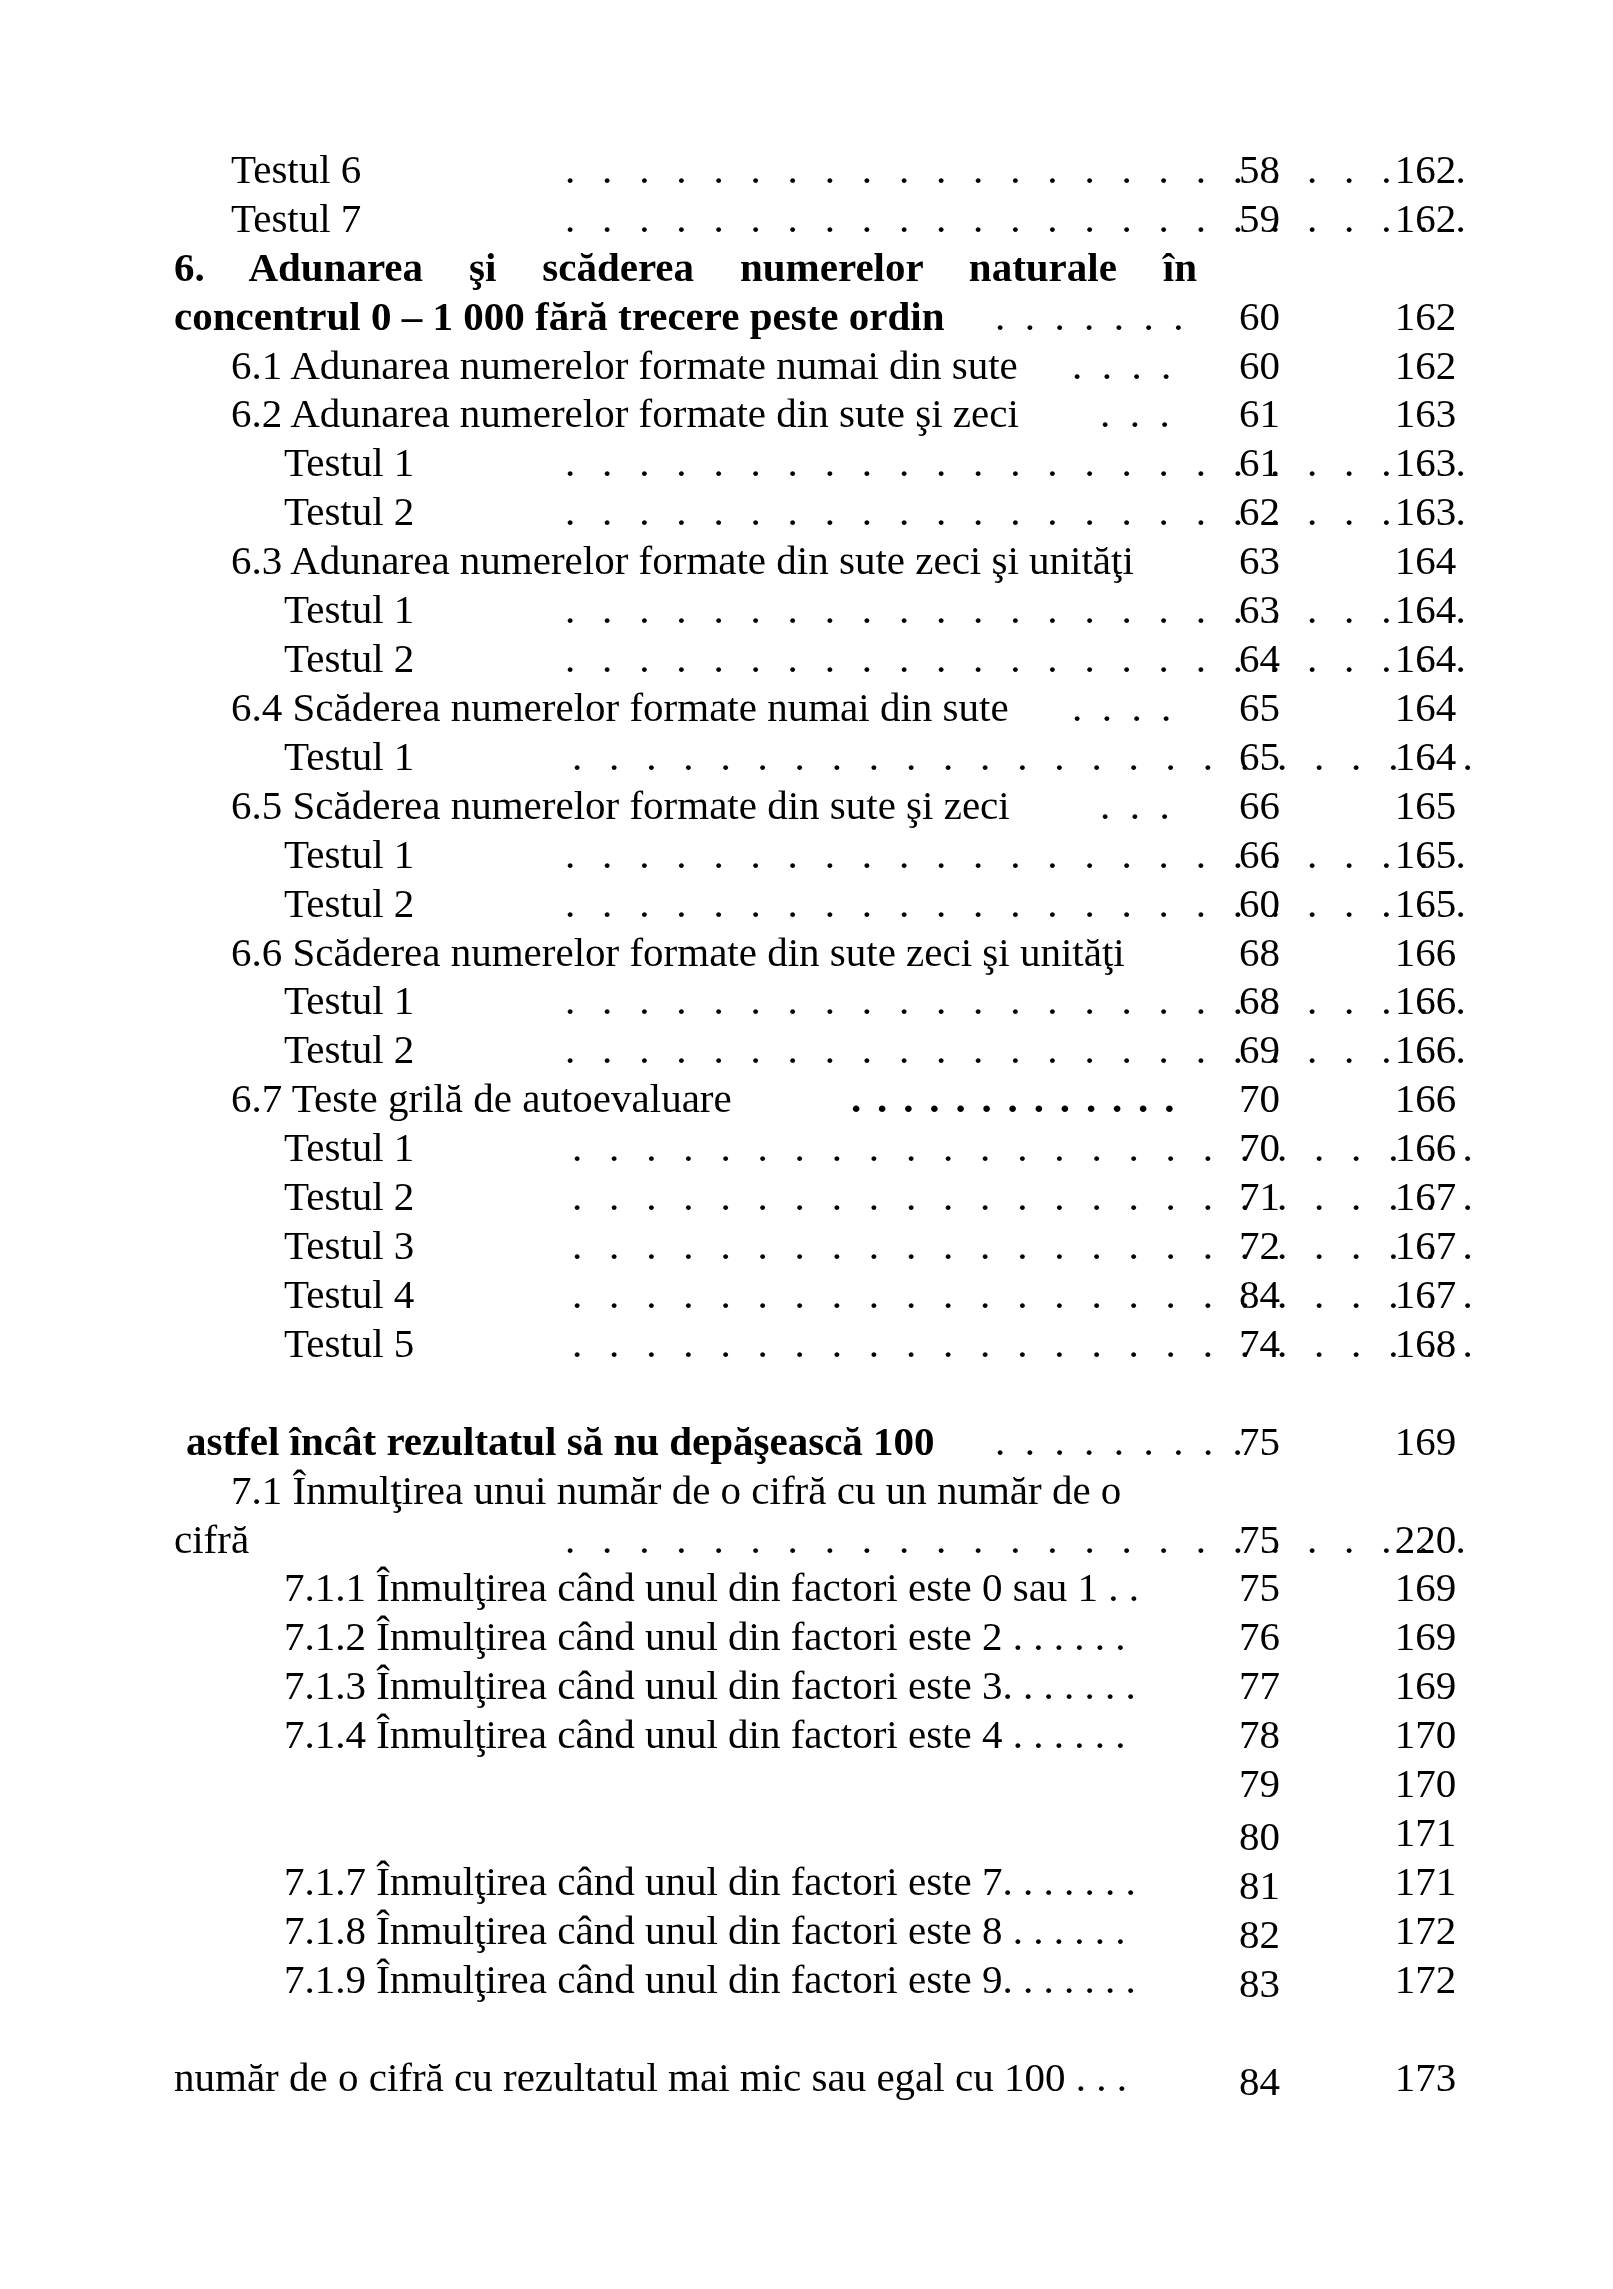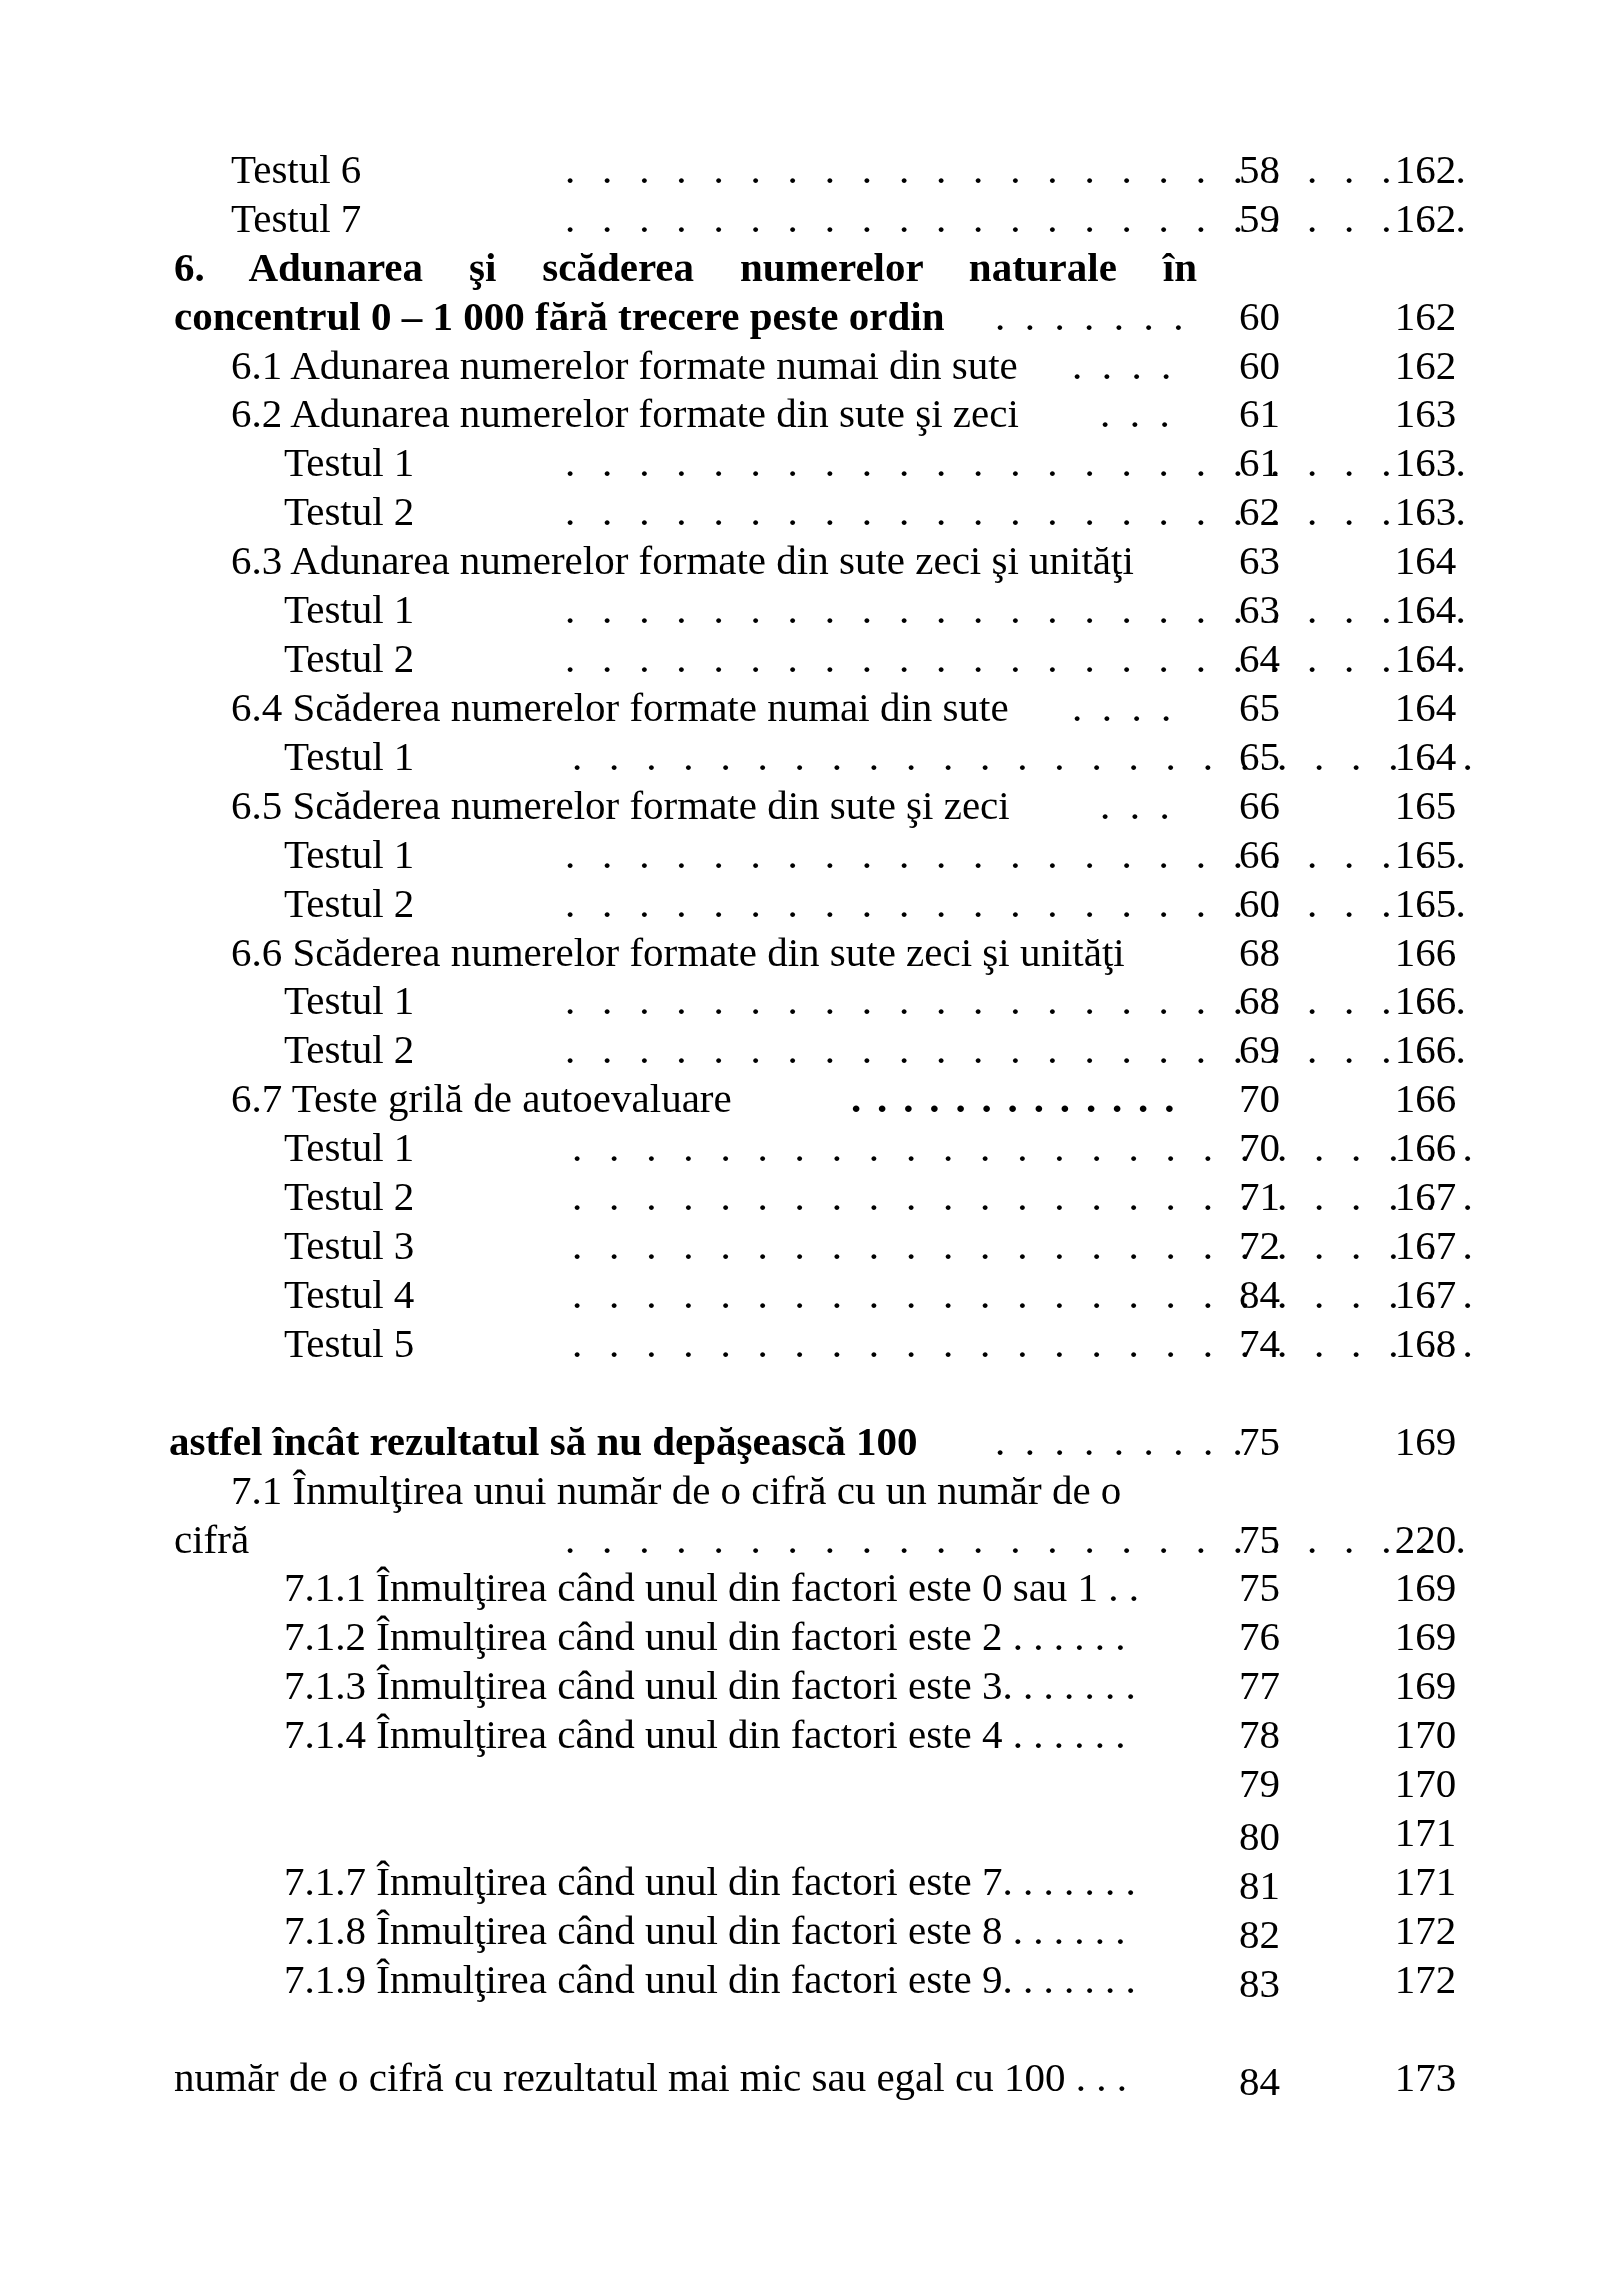--- a/index.html
+++ b/index.html
@@ -184,21 +184,21 @@
 
   <div class="line" style="top:1319px">
     <span class="t" style="left:284px">Testul 5</span>
     <span class="dots" style="left:572px">. . . . . . . . . . . . . . . . . . . . . . . . .</span>
     <span class="pg1">74</span>
     <span class="pg2">168</span>
   </div>
 
 
   <div class="line" style="top:1417px">
-    <span class="t bold" style="left:169px">astfel încât rezultatul să nu depăşească 100</span>
+    <span class="t bold" style="left:186px">astfel încât rezultatul să nu depăşească 100</span>
     <span class="dots" style="left:995px; letter-spacing:4.6px">. . . . . . . . .</span>
     <span class="pg1">75</span>
     <span class="pg2">169</span>
   </div>
 
   <div class="line" style="top:1466px">
     <span class="t" style="left:231px">7.1  Înmulţirea unui număr de o cifră cu un număr de o</span>
   </div>
 
   <div class="line" style="top:1515px">

